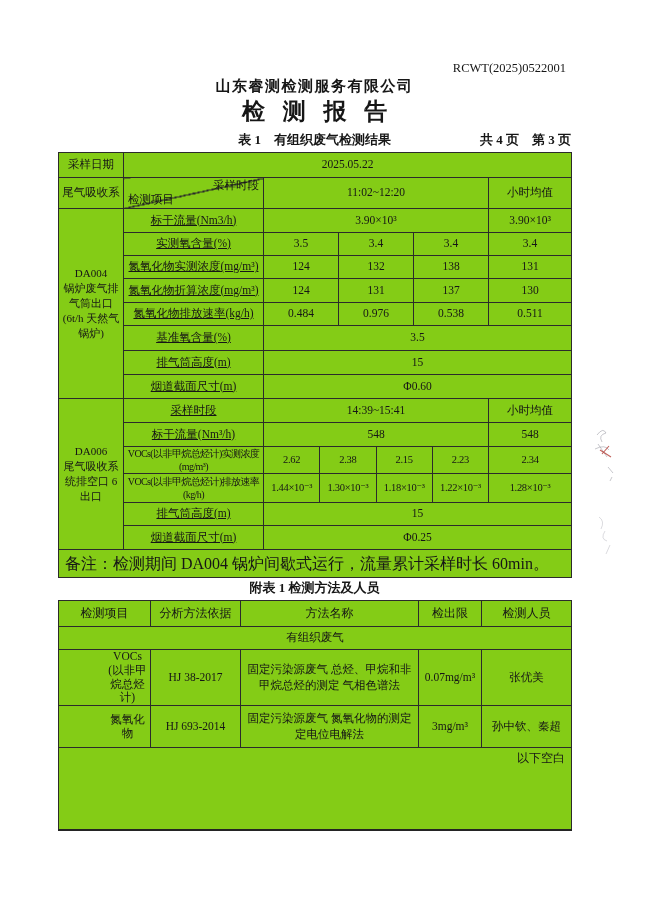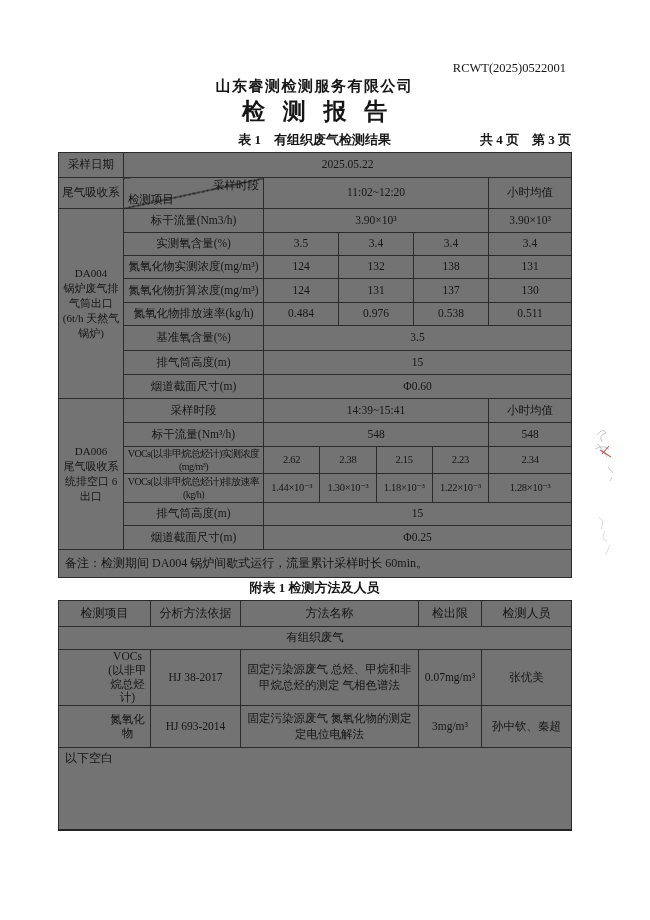--- a/index.html
+++ b/index.html
@@ -6,33 +6,33 @@
   .page{position:relative;width:650px;height:920px;background:#ffffff;overflow:hidden;
         font-family:"Liberation Serif","DejaVu Serif",serif;color:#161616;}
   .abs{position:absolute;}
   .report-no{top:61px;left:58px;width:508px;text-align:right;font-size:12.5px;}
   .company{top:77px;left:58px;width:513px;text-align:center;font-size:15px;font-weight:bold;letter-spacing:1.5px;}
   .rtitle{top:96px;left:58px;width:513px;text-align:center;font-size:23px;font-weight:bold;letter-spacing:6px;text-indent:6px;}
   .cap{top:131px;left:58px;width:513px;text-align:center;font-size:13px;font-weight:bold;}
   .pages{top:131px;left:58px;width:513px;text-align:right;font-size:13px;font-weight:bold;}
   .t2-title{top:579px;left:58px;width:513px;text-align:center;font-size:13px;font-weight:bold;}
 
-  table{border-collapse:collapse;table-layout:fixed;position:absolute;background:#737373;}
+  table{border-collapse:collapse;table-layout:fixed;position:absolute;background:#84cc16;}
   .t1{left:58px;top:152px;width:513px;border:1.5px solid #242424;}
   .t2{left:58px;top:600px;width:513px;border:1.5px solid #242424;border-bottom-width:2px;}
   td{border:1px solid #2b2b2b;text-align:center;vertical-align:middle;
      font-size:11.5px;line-height:1.2;padding:0 2px;overflow:hidden;}
   .pt{font-size:11px;white-space:pre-line;line-height:1.35;}
-  .lbl{font-size:11.5px;}
+  .lbl{font-size:11.5px;text-decoration:underline;}
   .sm{font-size:10px;letter-spacing:-0.6px;white-space:pre-line;line-height:1.3;}
   .vsm{font-size:10.5px;letter-spacing:-0.3px;}
-  .note{text-align:left;padding:2px 6px;font-size:12px;}
+  .note{text-align:left;padding:2px 6px;font-size:16px;}
   .pre{white-space:pre-line;padding-left:48px;}
   .meth{font-size:11.5px;padding:0 5px;line-height:1.35;}
-  .blank{text-align:left;vertical-align:top;padding:3px 6px;font-size:12px;margin-left:23px;}
+  .blank{text-align:right;vertical-align:top;padding:3px 6px;font-size:12px;margin-left:23px;}
   .hdr{font-size:12px;}
   .diag{position:relative;padding:0;
         background:linear-gradient(to bottom right,
           transparent calc(50% - 0.7px),
           #2b2b2b calc(50% - 0.7px),
           #2b2b2b calc(50% + 0.7px),
           transparent calc(50% + 0.7px));}
   .d-top{position:absolute;top:1px;right:4px;font-size:11.5px;}
   .d-bot{position:absolute;bottom:1px;left:4px;font-size:11.5px;}
   .hand{position:absolute;left:585px;top:425px;}

